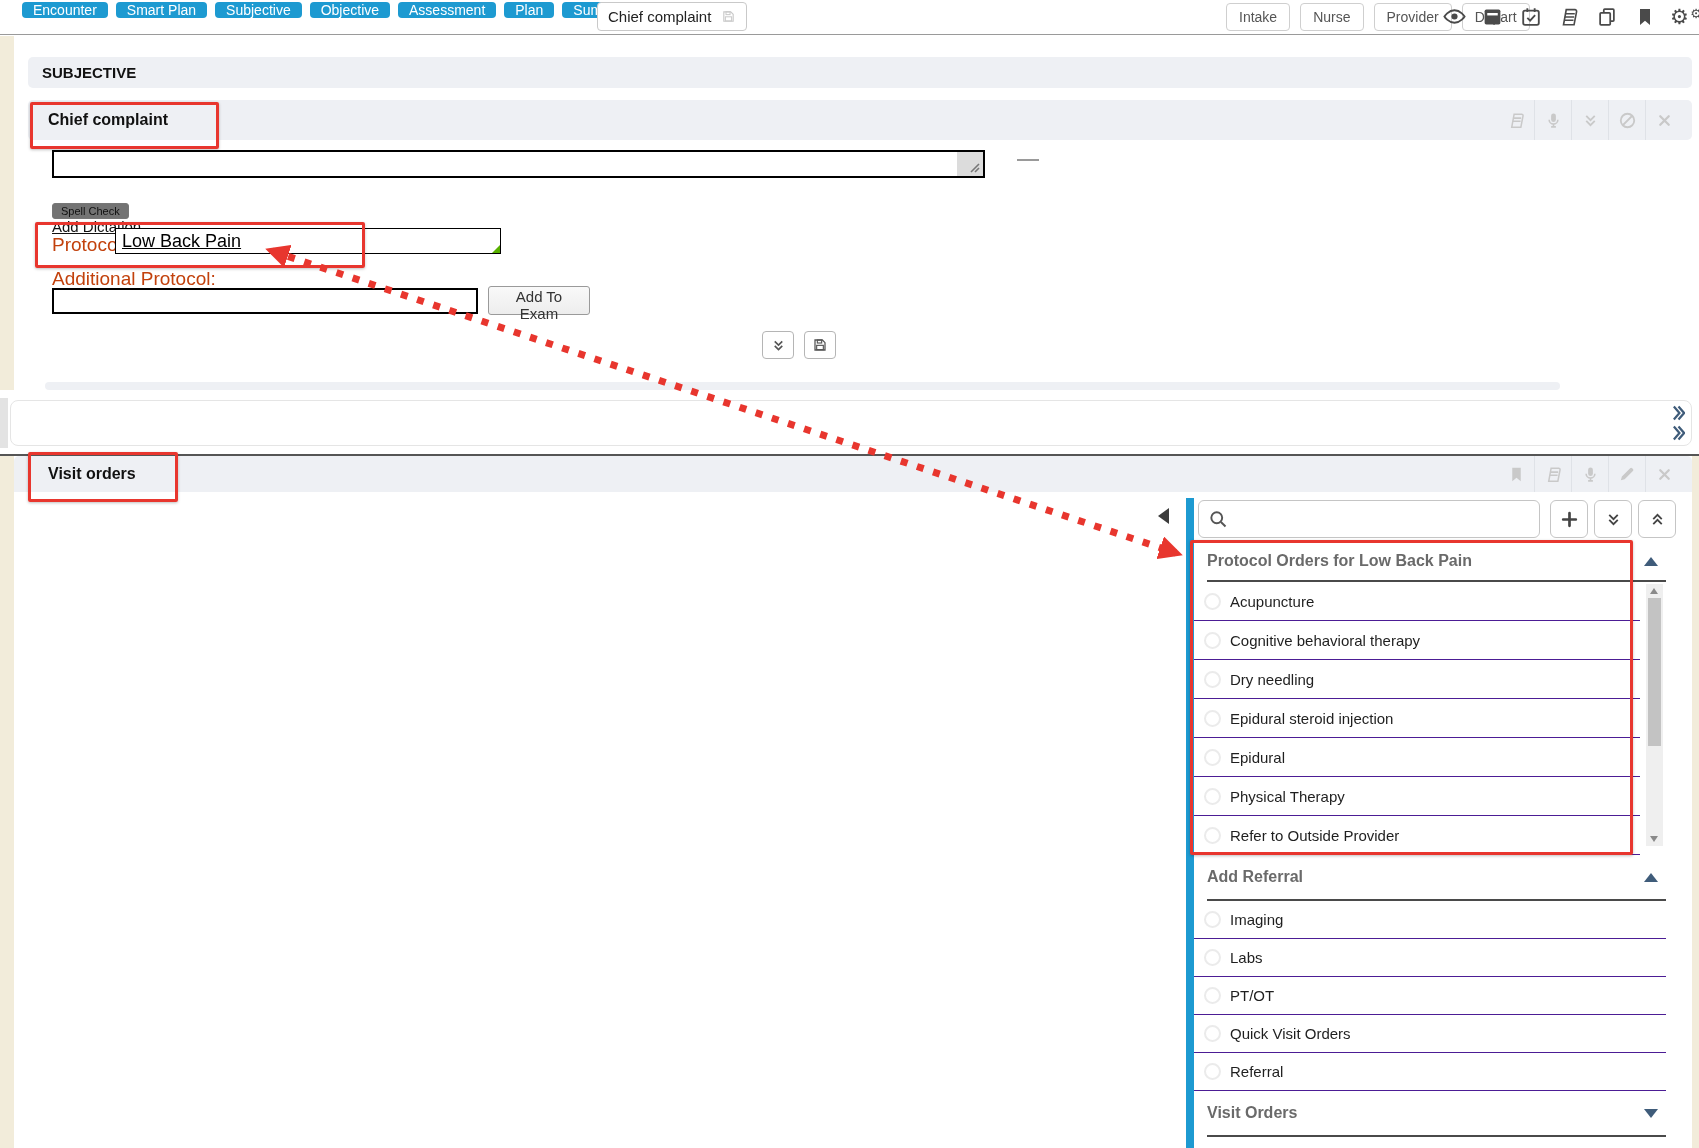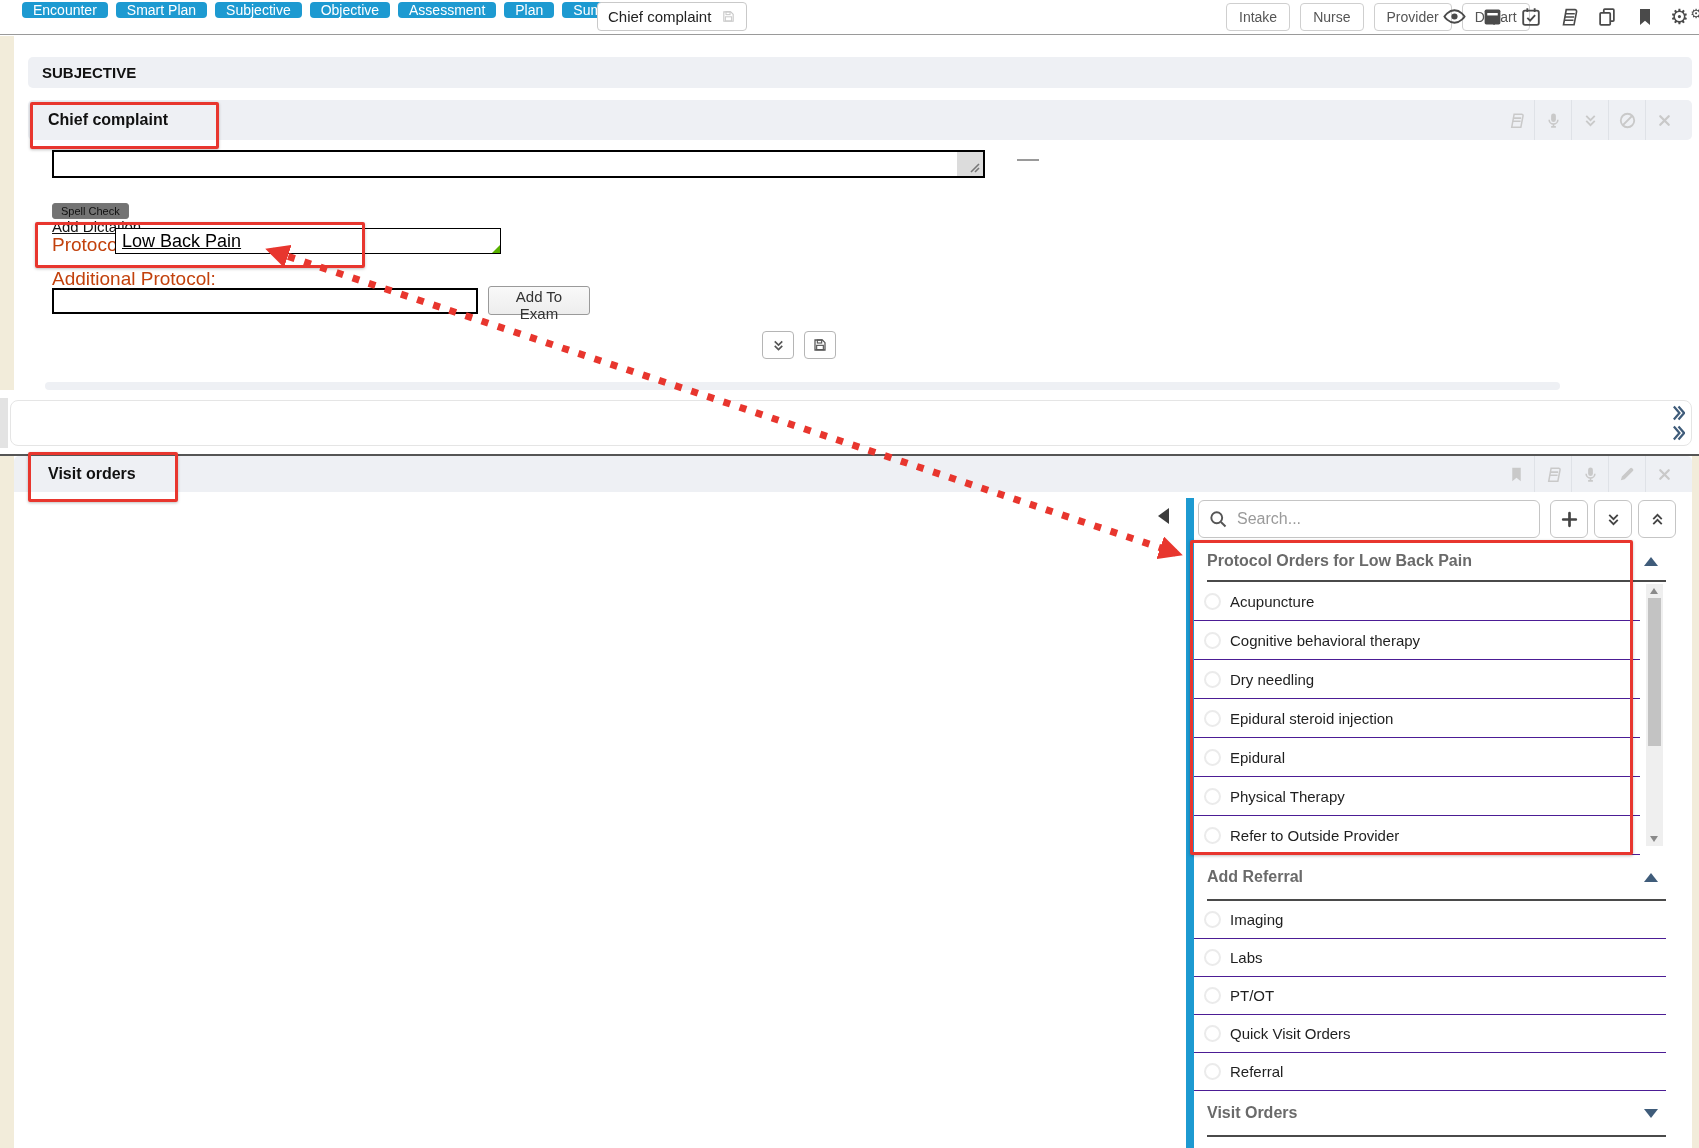--- a/index.html
+++ b/index.html
@@ -313,21 +313,20 @@
   <div class="collapse-left"></div>
   <div class="bluebar"></div>
 
   <div class="searchbox">
     <span class="abs" style="left:9px;top:8px;color:#555;">
       <svg width="21" height="21" viewBox="0 0 24 24" fill="none" stroke="currentColor" stroke-width="2.2">
           <circle cx="10" cy="10" r="6.2"></circle>
           <path d="M14.8 14.8 20 20"></path>
         </svg>
     </span>
-    <input type="text" placeholder="Search..." style="">
   </div>
   <div class="sq-btn" style="left:1550px;">
     <svg width="19" height="19" viewBox="0 0 24 24" stroke="currentColor" stroke-width="3.4" stroke-linecap="round">
         <path d="M12 4v16M4 12h16"></path>
       </svg>
   </div>
   <div class="sq-btn" style="left:1594px;">
     <svg width="17" height="17" viewBox="0 0 24 24" fill="none" stroke="currentColor" stroke-width="2.6">
         <path d="M6 5.5l6 6 6-6M6 12.5l6 6 6-6"></path>
       </svg>

